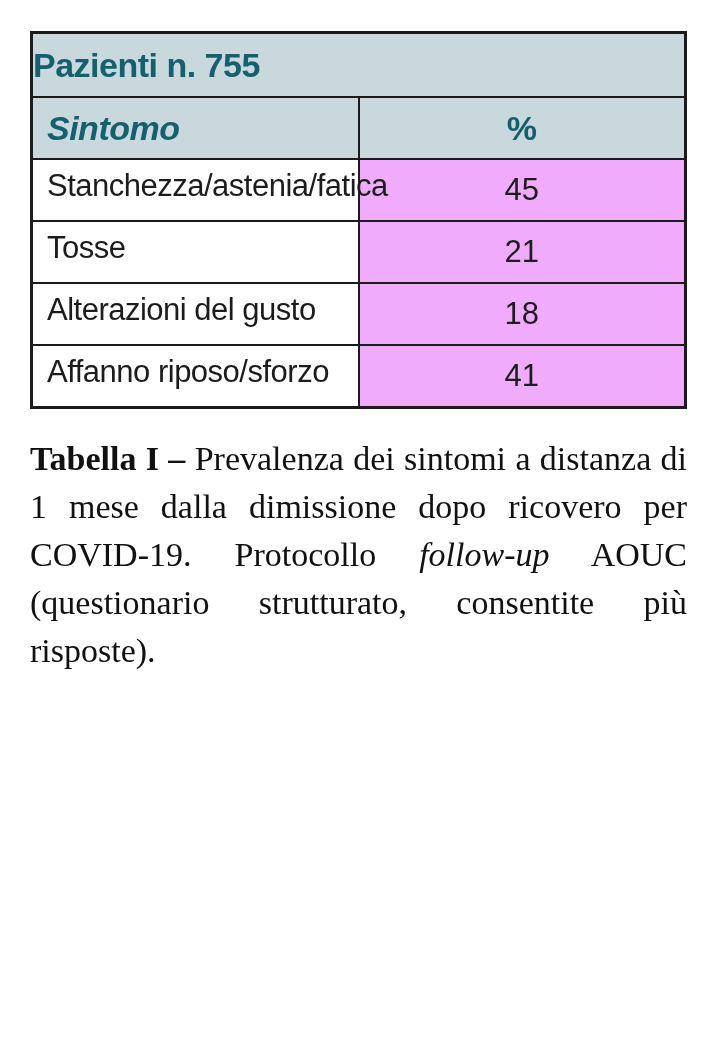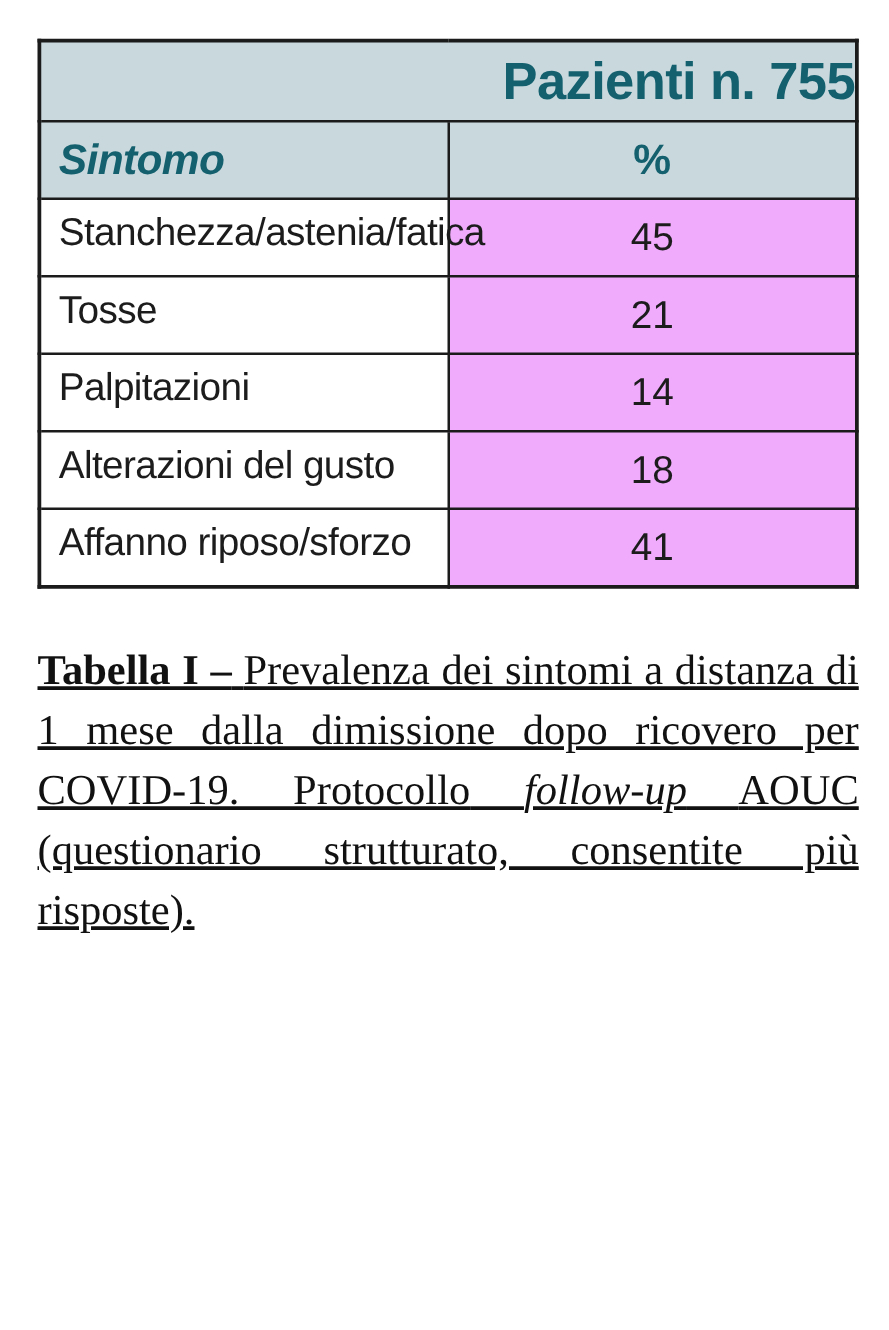--- a/index.html
+++ b/index.html
@@ -30,24 +30,24 @@
     border: 3px solid var(--border);
   }
   .symptom-table th,
   .symptom-table td {
     border: 2px solid var(--border);
     vertical-align: middle;
   }
   th.title-cell {
     background: var(--header-bg);
     color: var(--header-text);
-    font-size: 42px;
+    font-size: 34px;
     font-weight: bold;
     letter-spacing: -0.5px;
-    text-align: right;
+    text-align: left;
     padding: 9px 0;
     line-height: 44px;
   }
   th.col-sym {
     background: var(--header-bg);
     color: var(--header-text);
     font-size: 34px;
     font-weight: bold;
     letter-spacing: -0.5px;
     text-align: left;
@@ -79,28 +79,27 @@
     color: var(--body-text);
     font-size: 31px;
     font-weight: 400;
     text-align: center;
     line-height: 44px;
     padding: 8px 0;
     background: #f0abfc;
   }
   .caption {
     width: 657px;
-    margin-top: 42px;
+    margin-top: 26px;
     font-family: "Liberation Serif", serif;
     font-size: 34px;
     line-height: 48px;
     color: #111111;
     text-align: justify;
     hyphens: auto;
-    text-decoration: underline;
     -webkit-hyphens: auto;
   }
   .cap-label { font-weight: bold; }
   .cap-italic { font-style: italic; }
 </style>
 </head>
 <body>
 
 <div class="page">
 
@@ -117,24 +116,20 @@
     <tbody id="table-body">
         <tr>
           <td class="sym">Stanchezza/astenia/fatica</td>
           <td class="pct">45</td>
         </tr>
         <tr>
           <td class="sym">Tosse</td>
           <td class="pct">21</td>
         </tr>
         <tr>
-          <td class="sym">Palpitazioni</td>
-          <td class="pct">14</td>
-        </tr>
-        <tr>
           <td class="sym">Alterazioni del gusto</td>
           <td class="pct">18</td>
         </tr>
         <tr>
           <td class="sym">Affanno riposo/sforzo</td>
           <td class="pct">41</td>
         </tr>
       </tbody>
   </table>
 

